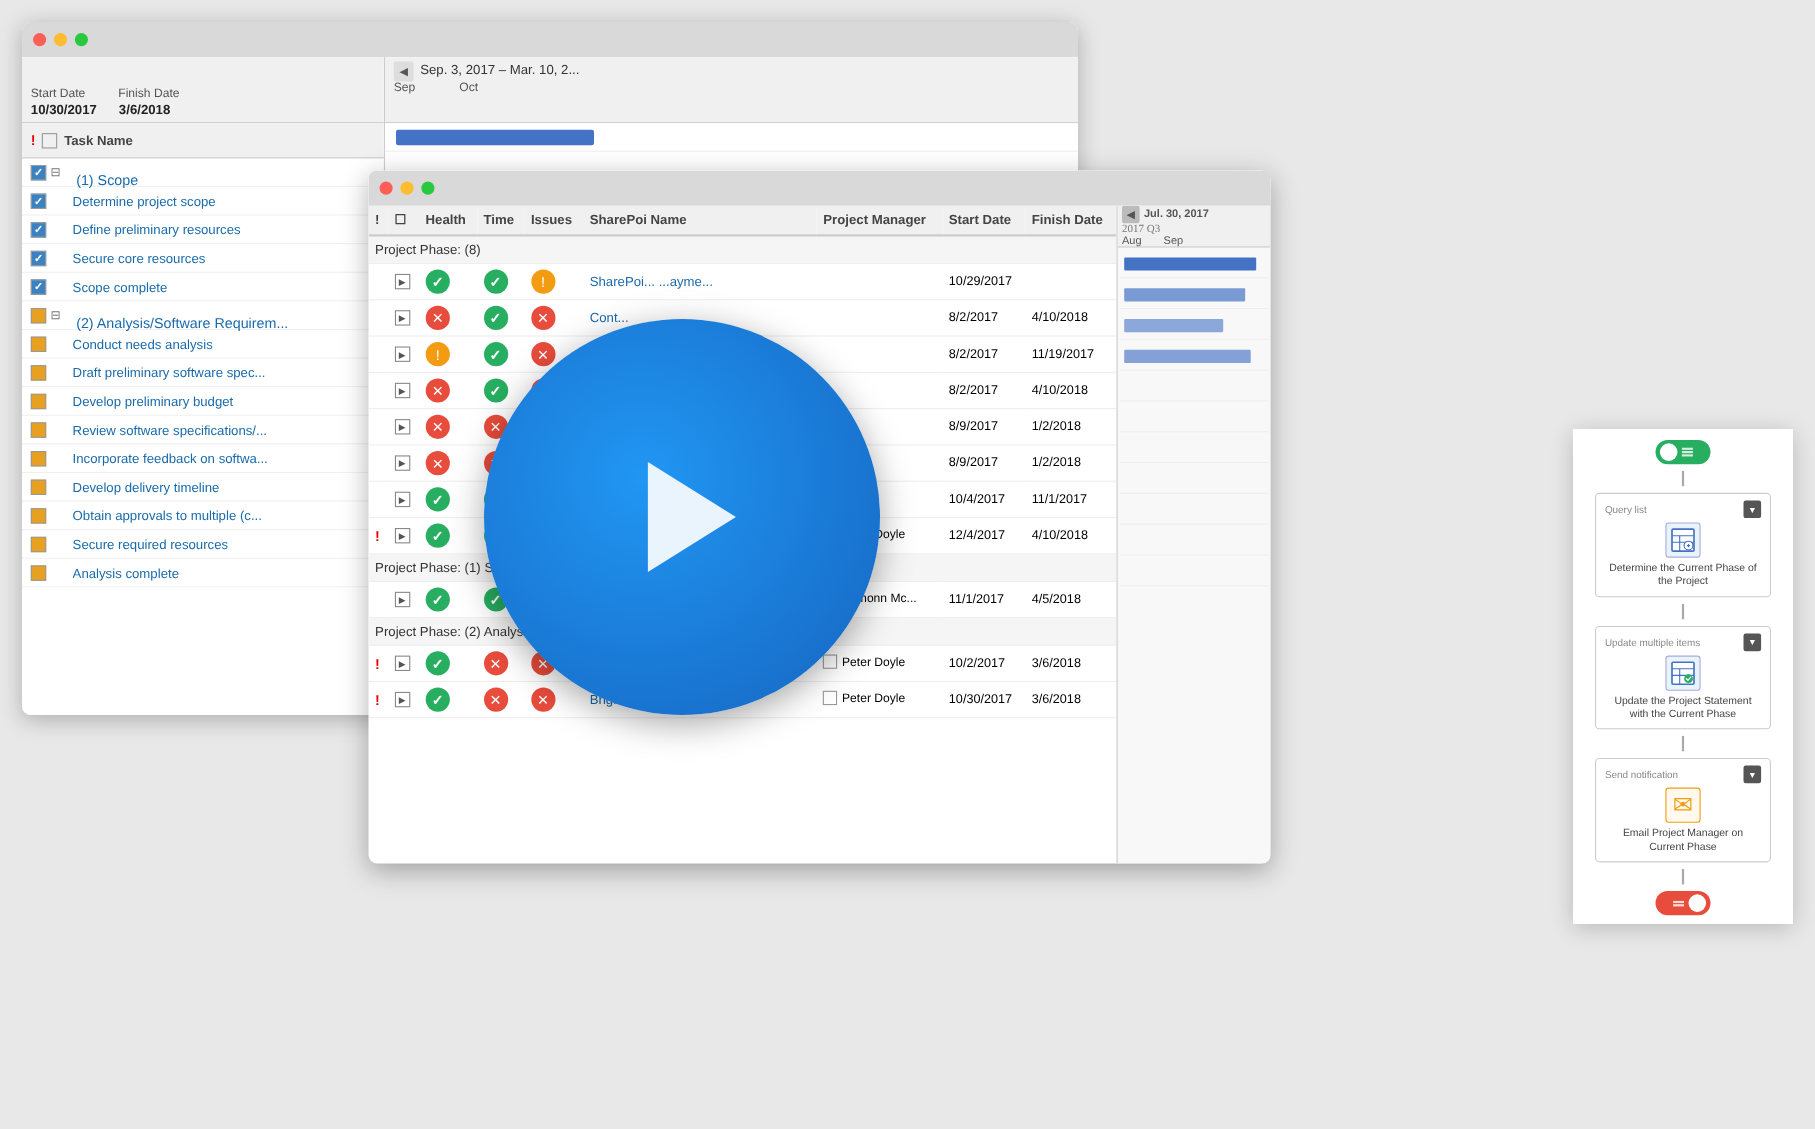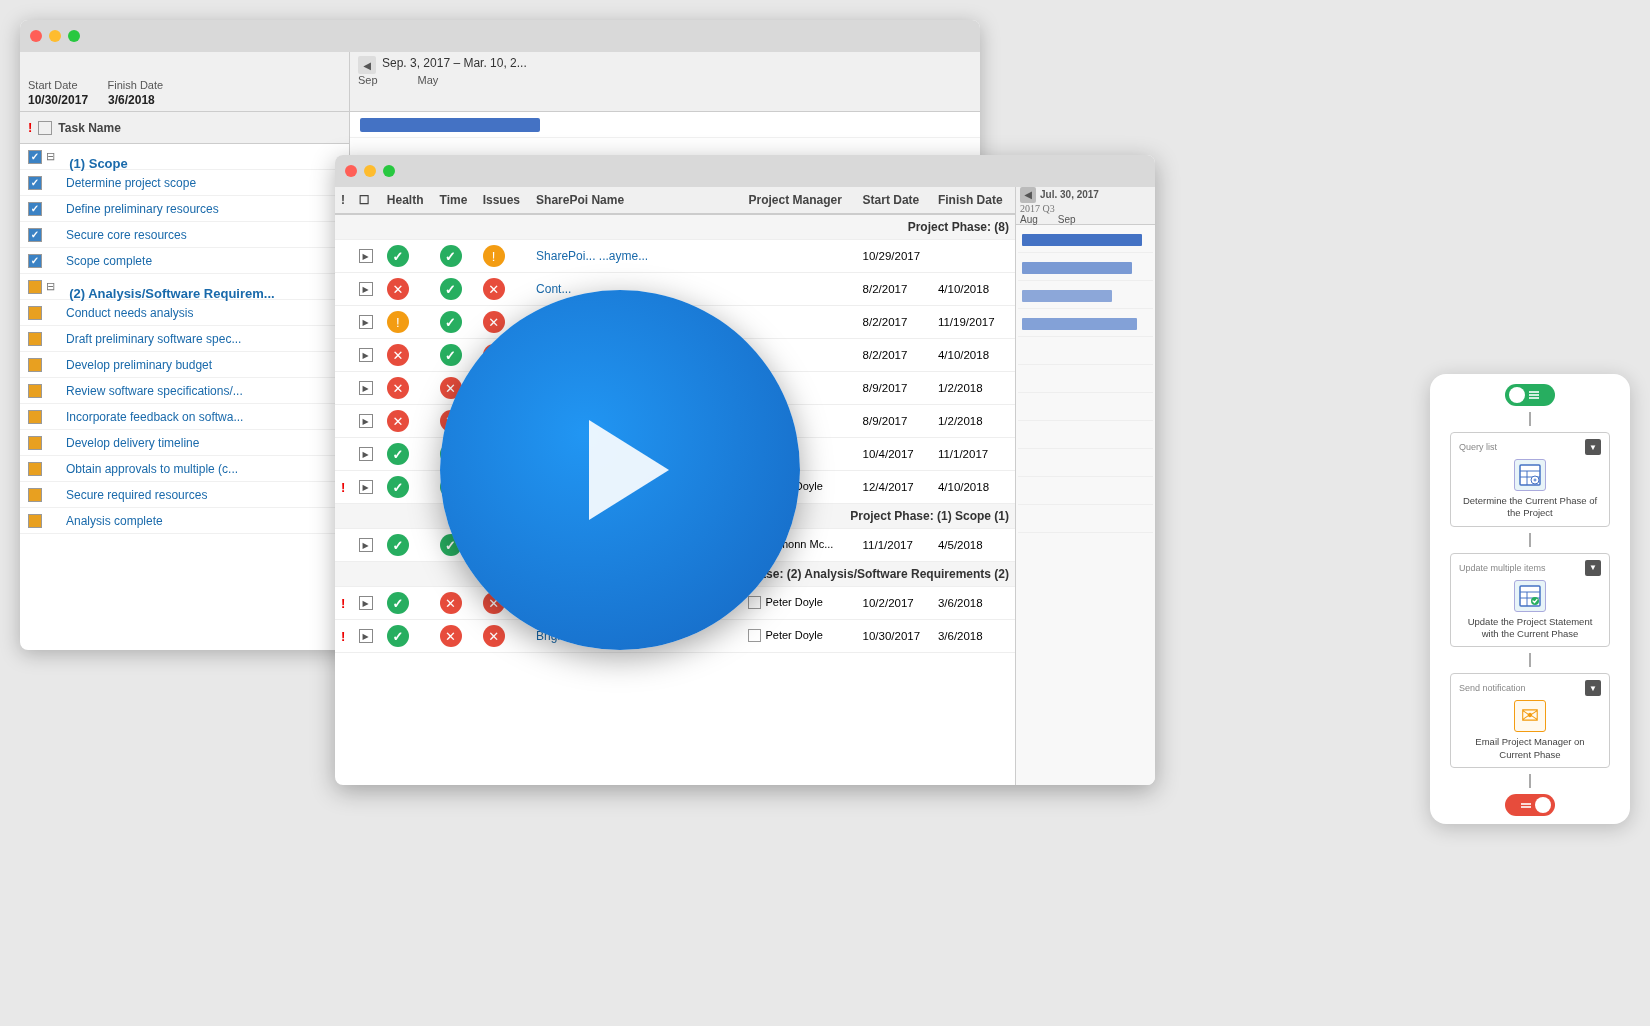--- a/index.html
+++ b/index.html
@@ -84,21 +84,21 @@
       font-weight: bold;
     }
     .task-check.partial { background: #e8a020; }
     .task-name-link {
       color: #1a6aab;
       font-size: 12px;
       text-decoration: none;
       white-space: nowrap;
       overflow: hidden;
     }
-    .task-name-link.bold { font-weight: 700; font-size: 13px; margin-top: 14px; }
+    .task-name-link.bold { font-weight: 400; font-size: 13px; margin-top: 14px; }
     .indent1 { margin-left: 8px; }
     .indent2 { margin-left: 20px; }
     .gantt-right {
       flex: 1;
       overflow: hidden;
       display: flex;
       flex-direction: column;
     }
     .gantt-date-header {
       height: 60px;
@@ -190,24 +190,23 @@
       color: #444;
       white-space: nowrap;
     }
     .proj-table td {
       padding: 5px 6px;
       border-bottom: 1px solid #eee;
       vertical-align: middle;
     }
     .phase-row td {
       background: #f5f5f5;
-      font-weight: 700;
+      font-weight: 400;
       font-size: 12px;
       color: #333;
-      text-align: right;
     }
     .proj-link {
       color: #1a6aab;
       text-decoration: none;
       font-size: 12px;
     }
     .icon-exclaim {
       color: #e00;
       font-weight: bold;
       font-size: 13px;
@@ -272,26 +271,26 @@
       width: 0; height: 0;
       border-top: 50px solid transparent;
       border-bottom: 50px solid transparent;
       border-left: 80px solid rgba(255,255,255,0.9);
       margin-left: 18px;
     }
 
     
     .workflow-window {
       position: absolute;
-      top: 374px;
+      top: 390px;
       right: 20px;
       width: 200px;
       height: 450px;
       background: #fff;
-      border-radius: 16px;
+      border-radius: 0;
       box-shadow: 0 4px 20px rgba(0,0,0,0.2);
       overflow: hidden;
       z-index: 5;
     }
     .workflow-content {
       padding: 10px 8px;
       display: flex;
       flex-direction: column;
       align-items: center;
       gap: 6px;
@@ -500,21 +499,21 @@
 
     <div class="gantt-right">
 
       <div class="gantt-date-header">
         <div style="display:flex; align-items:center; gap:6px;">
           <div class="nav-arrow" style="position:relative; top:auto; left:auto; width:18px; height:18px; background:#ddd; border-radius:2px; font-size:10px; display:flex; align-items:center; justify-content:center; cursor:pointer;">◀</div>
           <span class="date-top">Sep. 3, 2017 – Mar. 10, 2...</span>
         </div>
         <div class="date-months">
           <span>Sep</span>
-          <span>May</span>
+          <span>Oct</span>
         </div>
       </div>
 
       <div class="gantt-chart-area">
 
         <div style="height:26px; border-bottom:1px solid #f0f0f0; position:relative;">
           <div style="position:absolute; left:10px; top:6px; width:180px; height:14px; background:#4472c4; border-radius:2px;"></div>
         </div>
         <div style="height:26px; border-bottom:1px solid #f0f0f0;"></div>
         <div style="height:26px; border-bottom:1px solid #f0f0f0; position:relative;">

